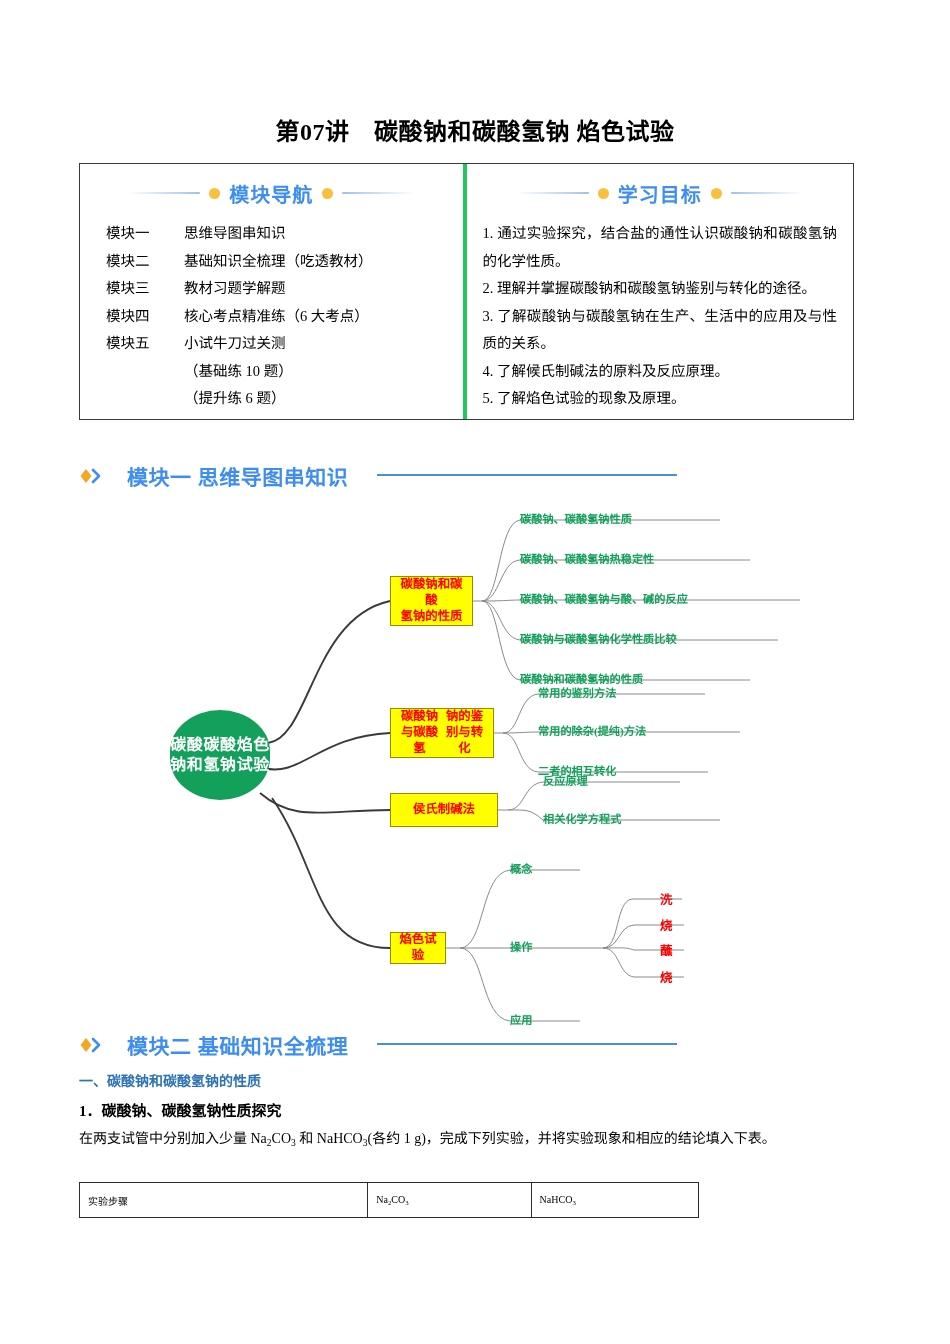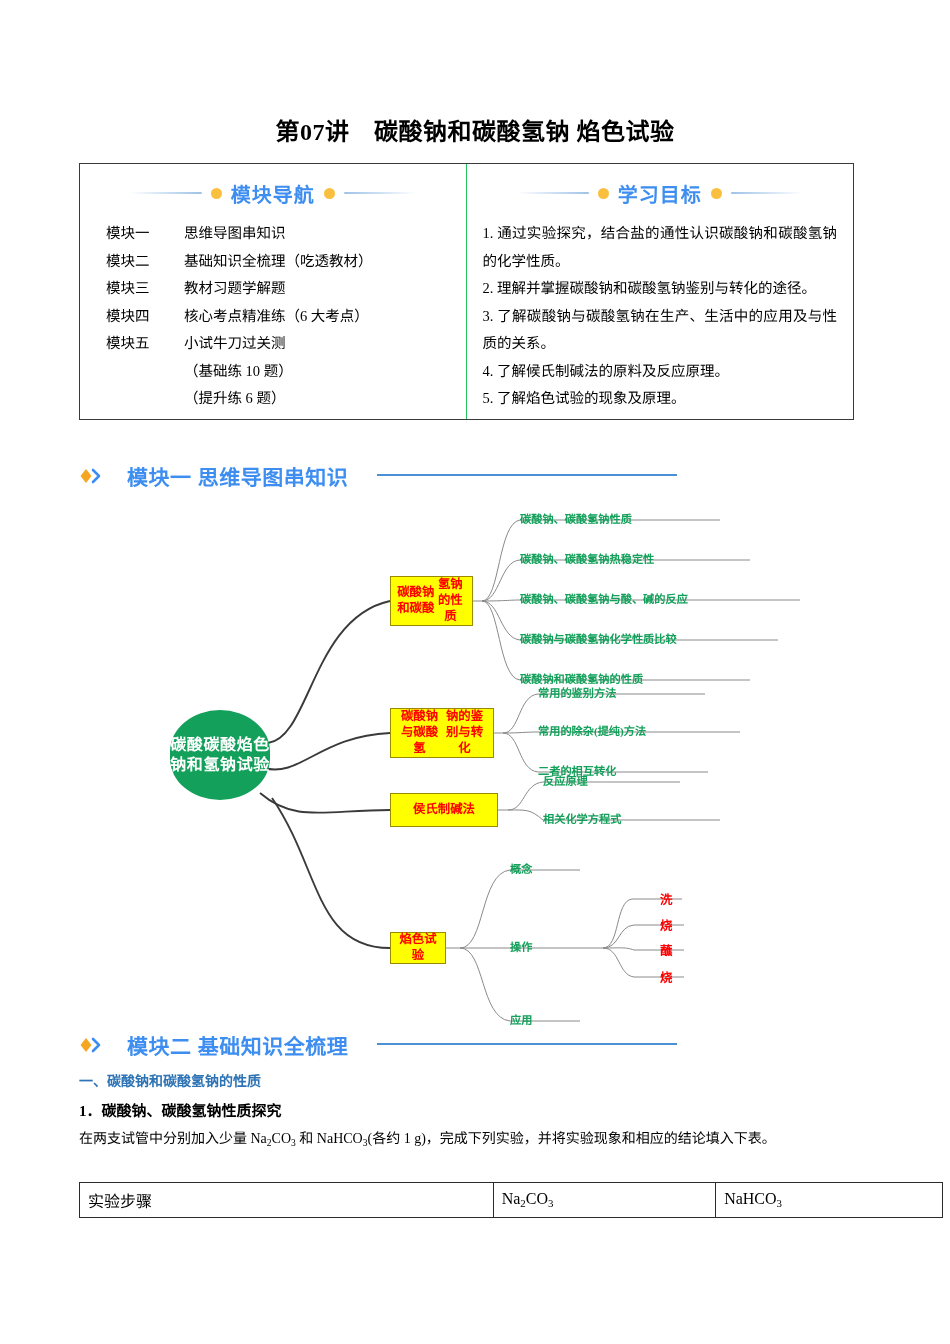--- a/index.html
+++ b/index.html
@@ -38,21 +38,21 @@
     width: 775px;
     height: 257px;
     border: 1px solid #3a3a3a;
     display: flex;
   }
   .info-col {
     flex: 0 0 50%;
     padding: 0;
     position: relative;
   }
-  .info-col.left { border-right: 1px solid #22c55e; }
+  .info-col.left { border-right: 4px solid #22c55e; }
 
   .panel-head {
     height: 52px;
     display: flex;
     align-items: center;
     justify-content: center;
     gap: 9px;
     padding-top: 6px;
   }
   .ph-line {
@@ -192,23 +192,23 @@
     text-align: justify;
     color: #000;
   }
   sub { font-size: 0.68em; vertical-align: -0.28em; }
 
   
   .data-table {
     position: absolute;
     left: 79px;
     top: 1182px;
-    width: 864px;
+    width: 620px;
     border-collapse: collapse;
-    font-size: 16px;
+    font-size: 10px;
   }
   .data-table td {
     border: 1px solid #2b2b2b;
     height: 35px;
     padding: 3px 8px;
     vertical-align: middle;
   }
   .col-a { width: 372px; }
   .col-b { width: 200px; }
   .col-c { width: 204px; }
@@ -329,21 +329,21 @@
         <path d="M 443,460 C 460,460 458,487 474,489 L 524,489"></path>
       </g>
     </svg>
 
     <div class="mm-node mm-center" style="left:10px; top:222px; width:100px; height:90px;">
       <span>碳酸钠和</span>
       <span>碳酸氢钠</span>
       <span>焰色试验</span>
     </div>
 
-    <div class="mm-node mm-box" style="left:230px; top:88px; width:83px; height:50px; flex-direction:row;">
+    <div class="mm-node mm-box" style="left:230px; top:88px; width:83px; height:50px; flex-direction:column;">
       <span>碳酸钠和碳酸</span>
       <span>氢钠的性质</span>
     </div>
     <div class="mm-leaf" style="left:360px; top:22px;">碳酸钠、碳酸氢钠性质</div>
     <div class="mm-leaf" style="left:360px; top:62px;">碳酸钠、碳酸氢钠热稳定性</div>
     <div class="mm-leaf" style="left:360px; top:102px;">碳酸钠、碳酸氢钠与酸、碱的反应</div>
     <div class="mm-leaf" style="left:360px; top:142px;">碳酸钠与碳酸氢钠化学性质比较</div>
     <div class="mm-leaf" style="left:360px; top:182px;">碳酸钠和碳酸氢钠的性质</div>
 
     <div class="mm-node mm-box" style="left:230px; top:220px; width:104px; height:50px; flex-direction:row;">

